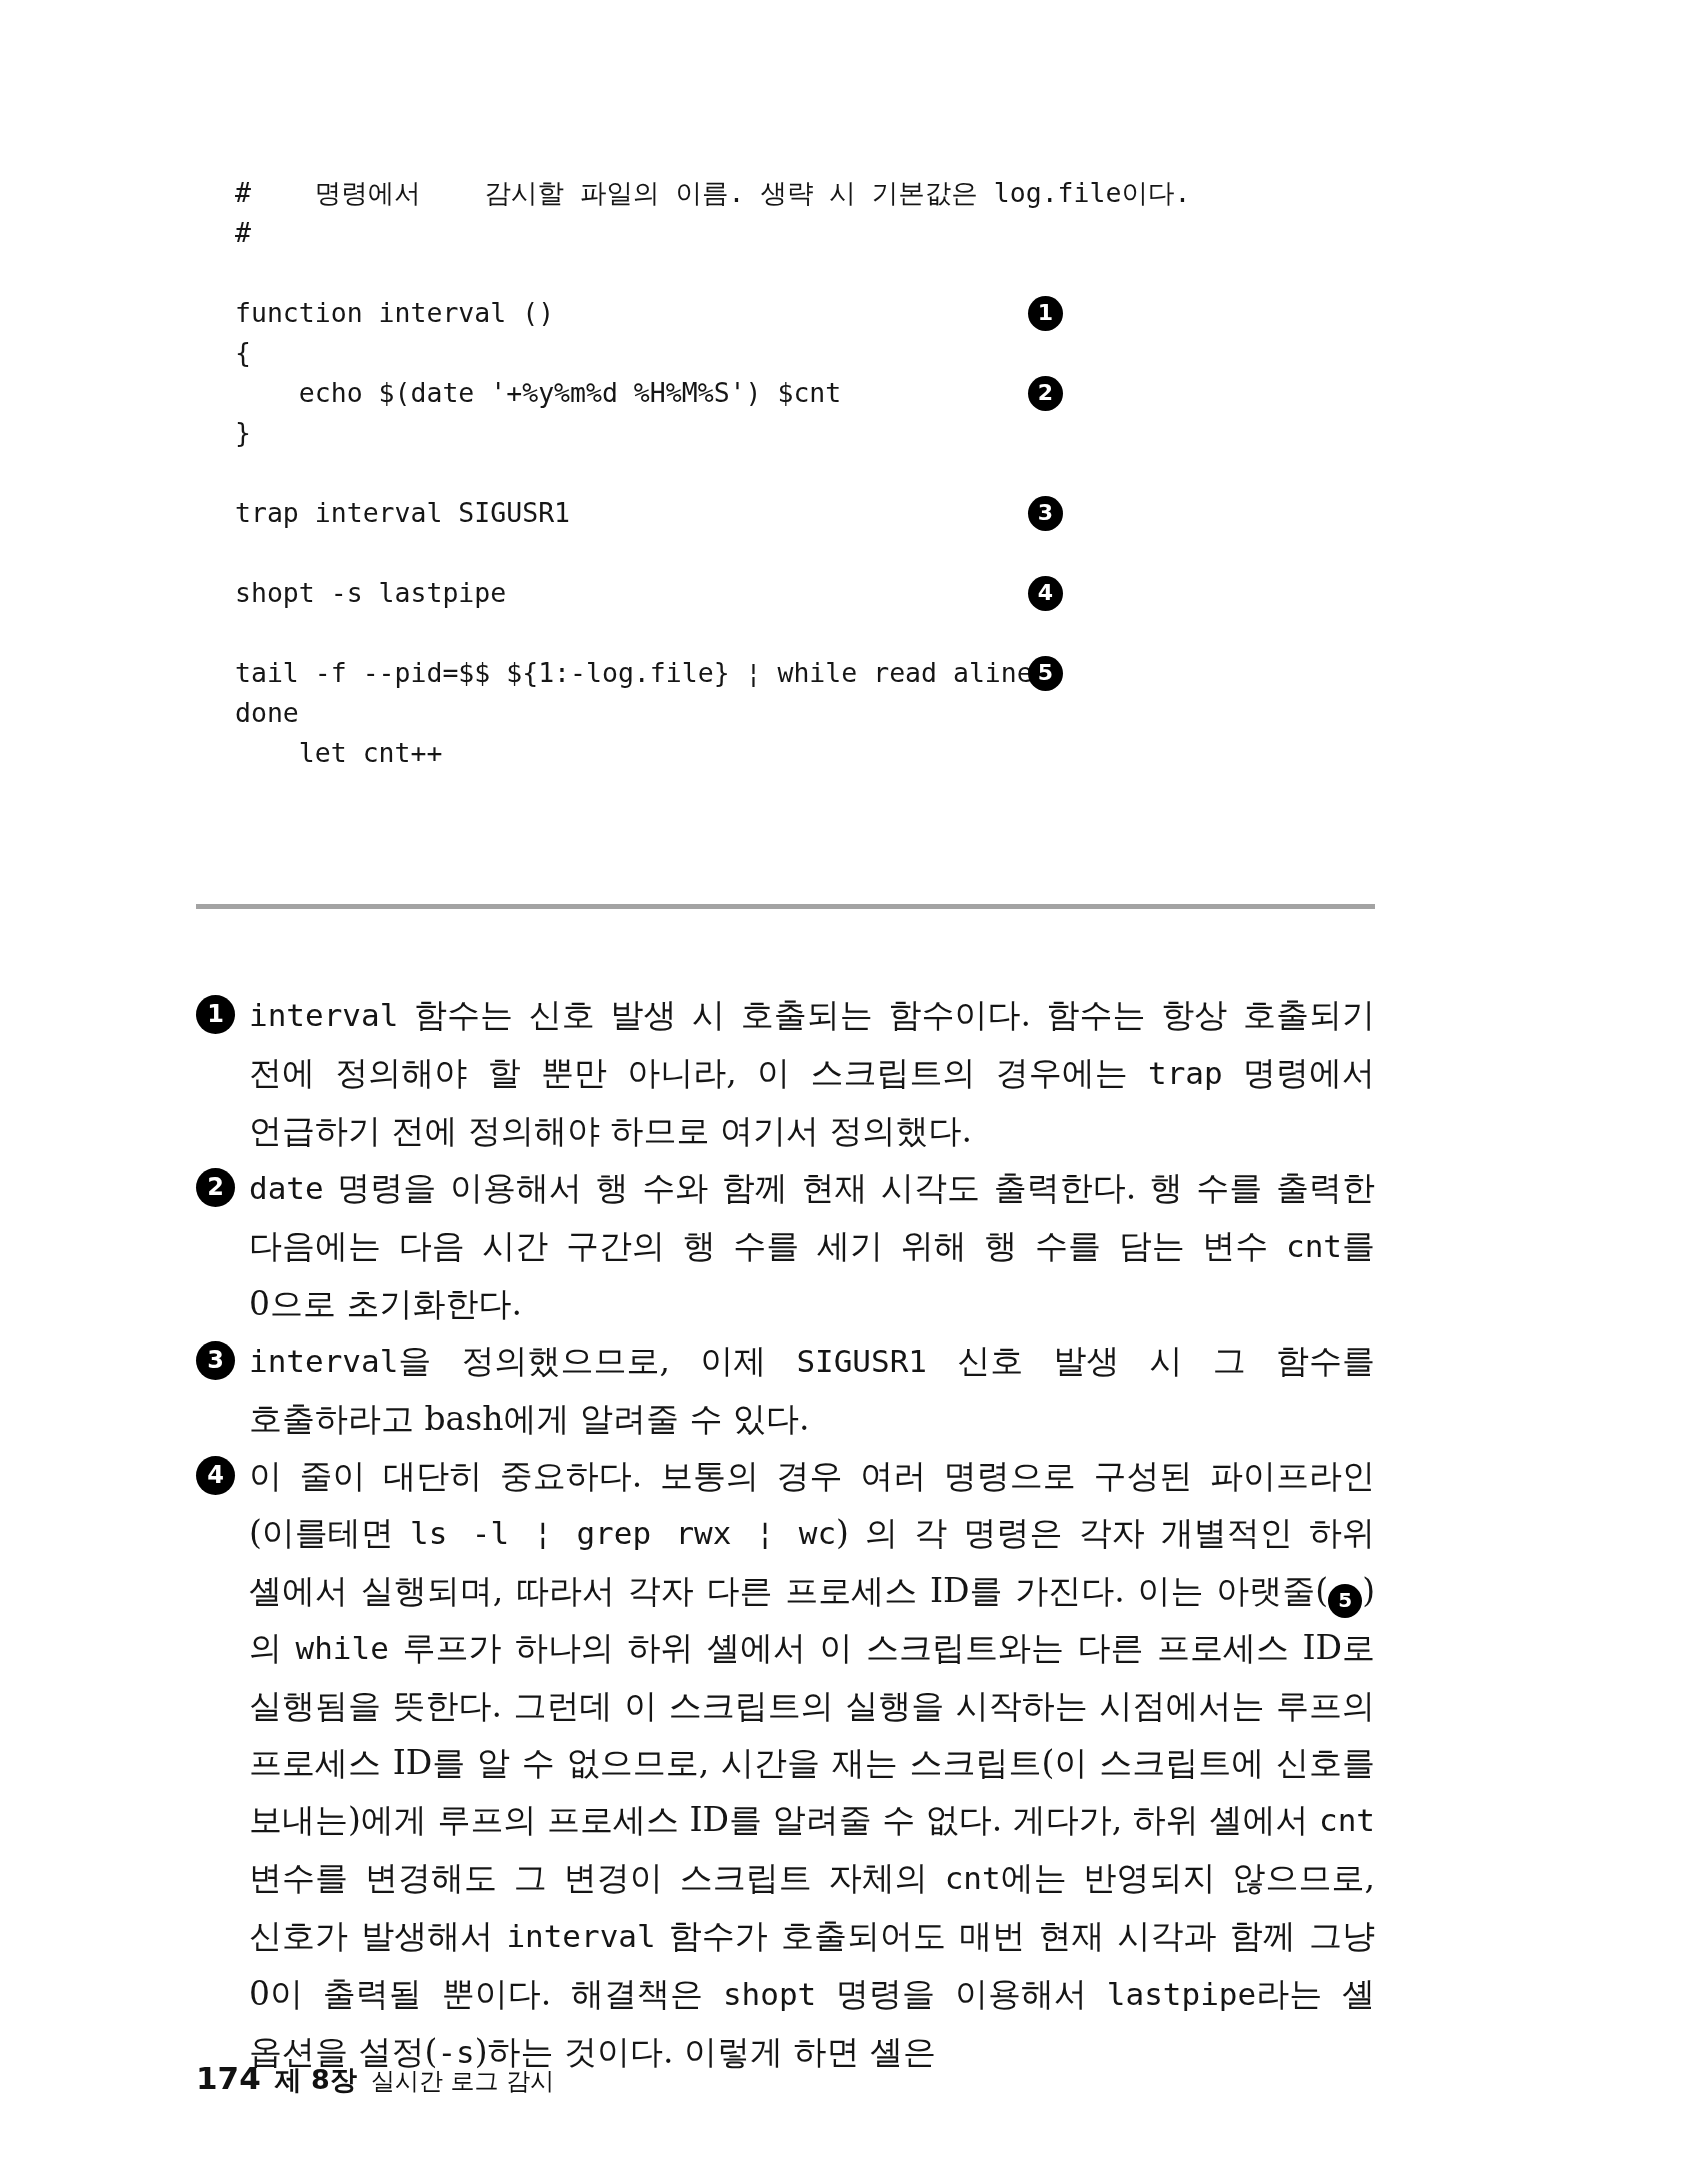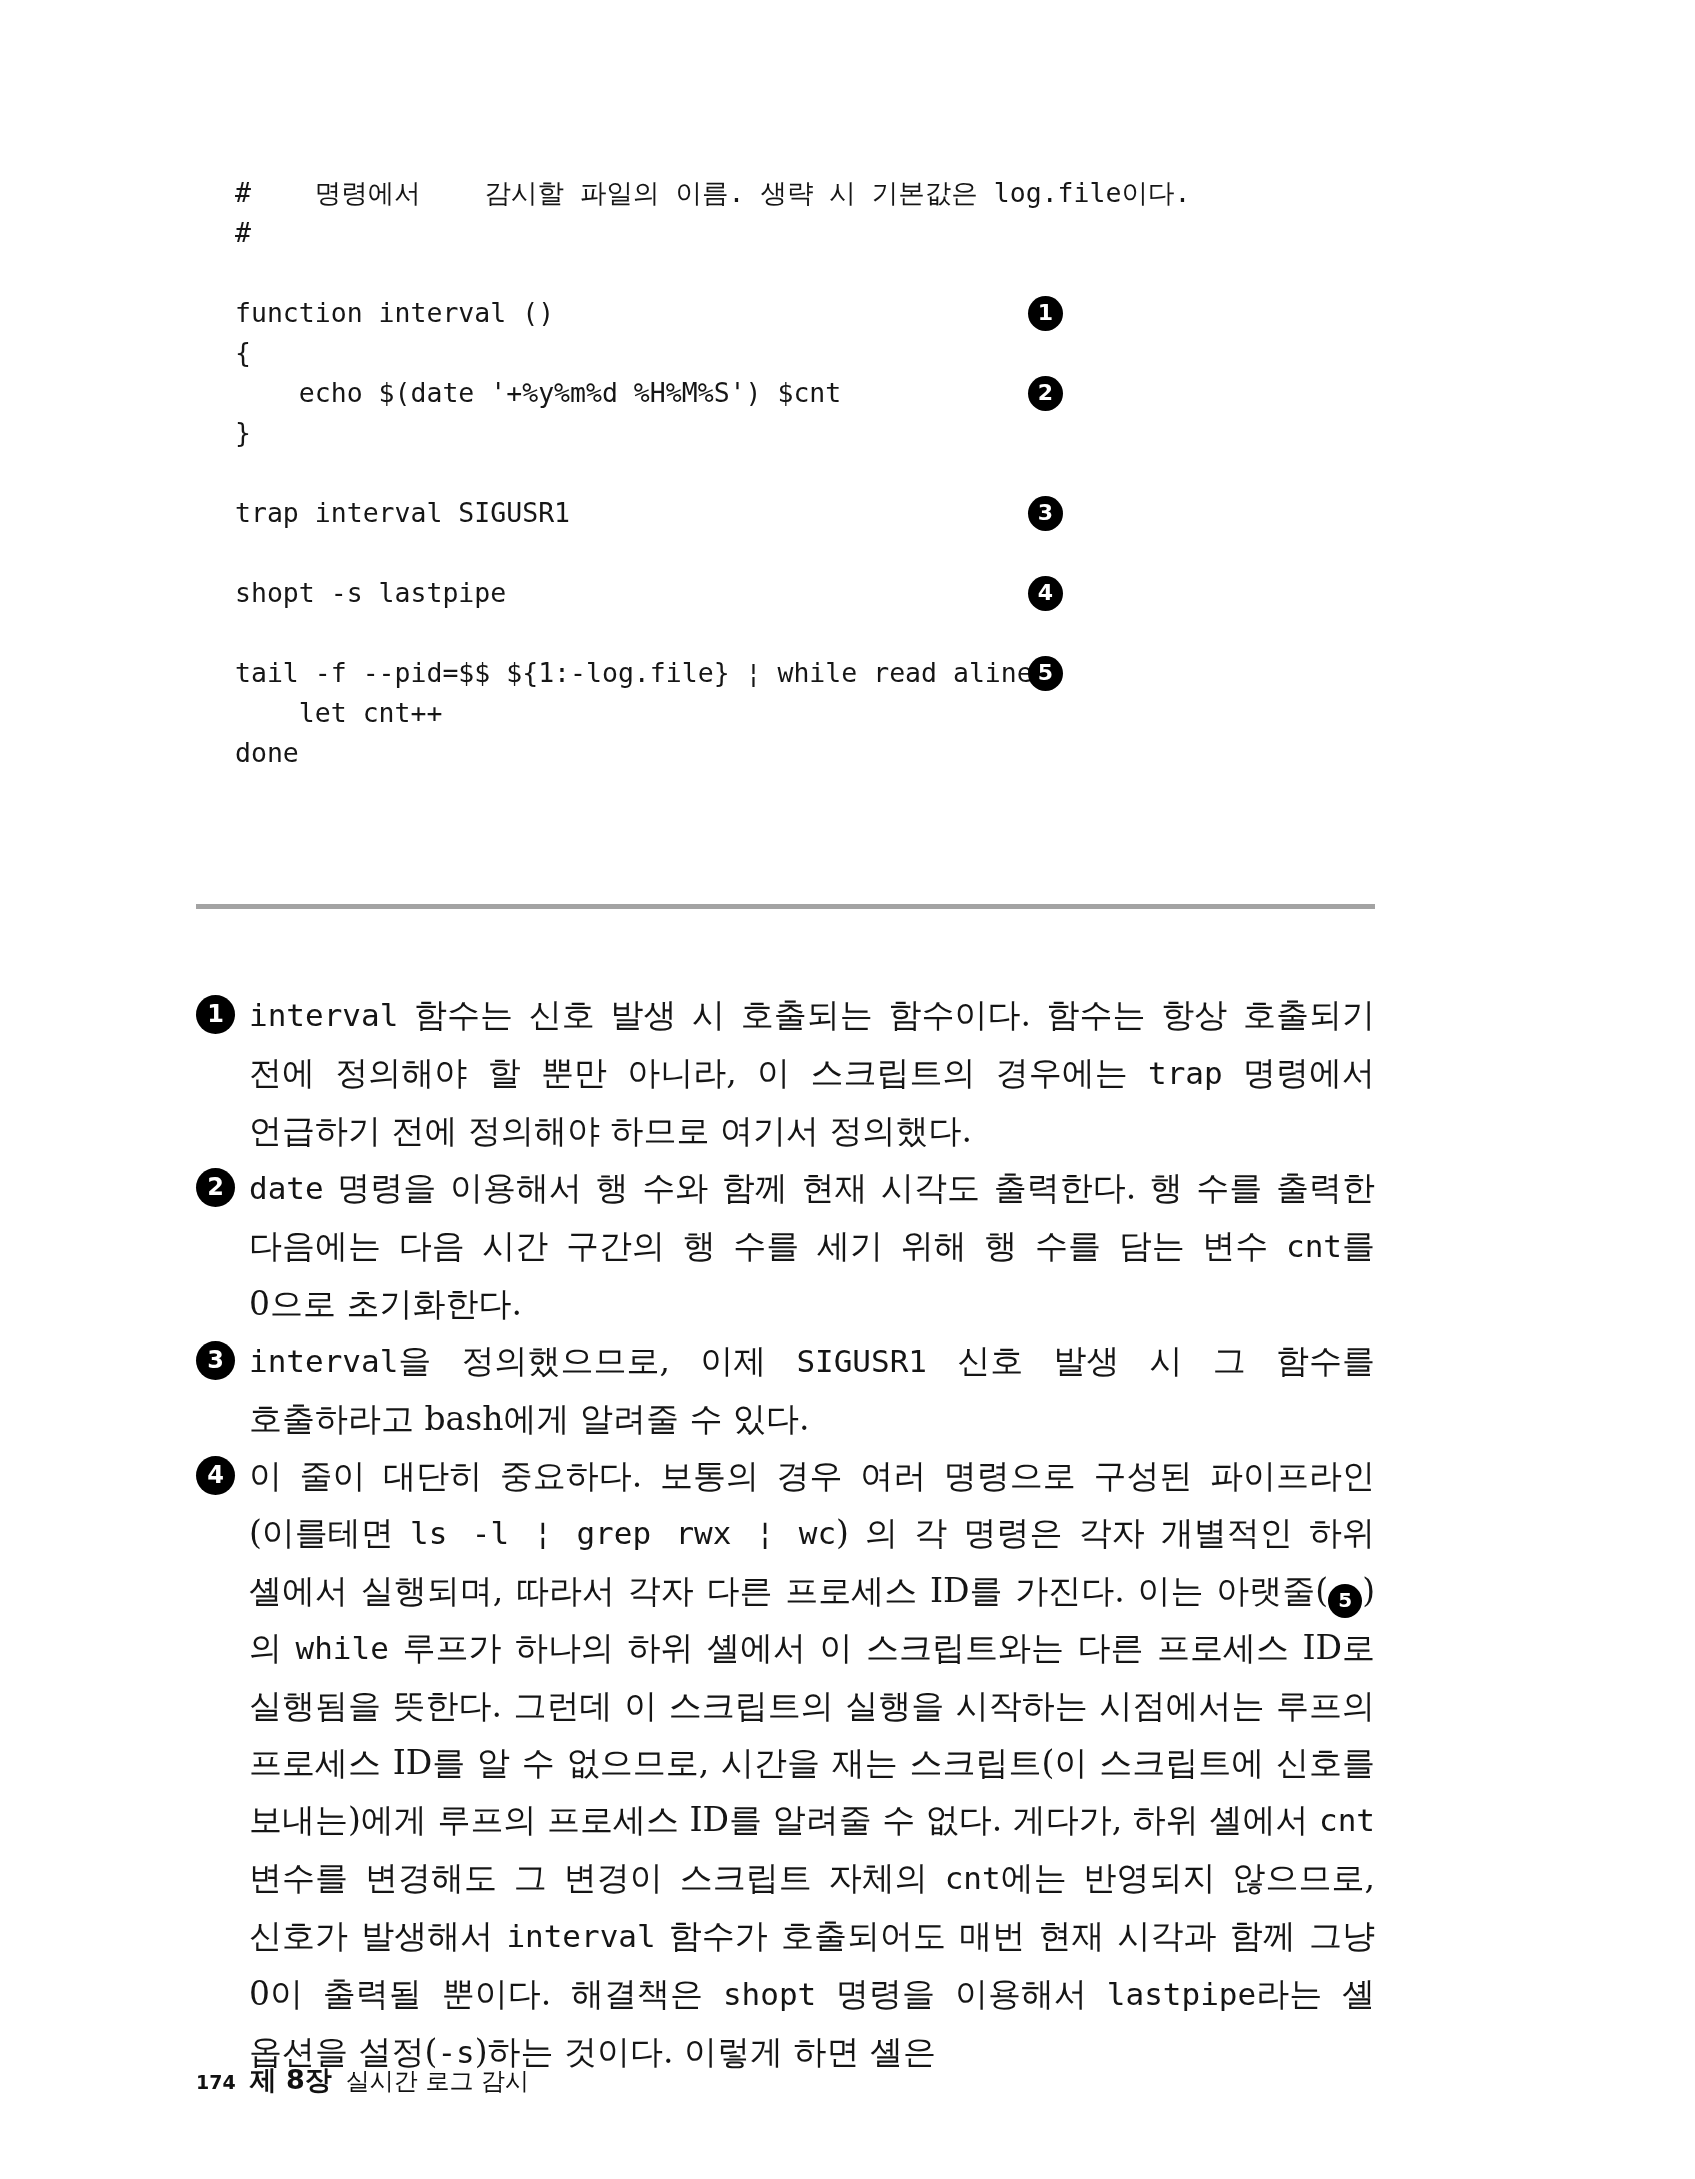--- a/index.html
+++ b/index.html
@@ -92,21 +92,21 @@
   
   .footer {
     position: absolute;
     left: 196px; top: 2034px;
     display: flex;
     align-items: baseline;
     gap: 14px;
     font-family: "DejaVu Sans", "Liberation Sans", sans-serif;
     color: #111;
   }
-  .pagenum { font-weight: 700; font-size: 19px; }
+  .pagenum { font-weight: 700; font-size: 31px; }
   .chapter { font-weight: 700; font-size: 27px; margin-top: 28px; }
   .chapter-title { font-weight: 400; font-size: 24px; }
 </style>
 </head>
 <body>
 
 <div class="page">
 
   <div class="code-block" id="code-block">
       <div class="code-line"><span class="code-text">#    명령에서    감시할 파일의 이름. 생략 시 기본값은 log.file이다.</span></div>
@@ -115,22 +115,22 @@
       <div class="code-line"><span class="code-text">function interval ()</span><span class="marker code-marker">1</span></div>
       <div class="code-line"><span class="code-text">{</span></div>
       <div class="code-line"><span class="code-text">    echo $(date '+%y%m%d %H%M%S') $cnt</span><span class="marker code-marker">2</span></div>
       <div class="code-line"><span class="code-text">}</span></div>
       <div class="code-line"><span class="code-text">&nbsp;</span></div>
       <div class="code-line"><span class="code-text">trap interval SIGUSR1</span><span class="marker code-marker">3</span></div>
       <div class="code-line"><span class="code-text">&nbsp;</span></div>
       <div class="code-line"><span class="code-text">shopt -s lastpipe</span><span class="marker code-marker">4</span></div>
       <div class="code-line"><span class="code-text">&nbsp;</span></div>
       <div class="code-line"><span class="code-text">tail -f --pid=$$ ${1:-log.file} ¦ while read aline</span><span class="marker code-marker">5</span></div>
+      <div class="code-line"><span class="code-text">done</span></div>
       <div class="code-line"><span class="code-text">    let cnt++</span></div>
-      <div class="code-line"><span class="code-text">done</span></div>
     </div>
 
   <div class="rule"></div>
 
   <div class="annotations" id="annotation-list">
       <div class="annotation">
         <span class="marker ann-marker">1</span>
         <p class="ann-text"><span class="inline-code">interval</span><span> 함수는 신호 발생 시 호출되는 함수이다. 함수는 항상 호출되기 전에 정의해야 할 뿐만 아니라, 이 스크립트의 경우에는 </span><span class="inline-code">trap</span><span> 명령에서 언급하기 전에 정의해야 하므로 여기서 정의했다.</span></p>
       </div>
       <div class="annotation">

